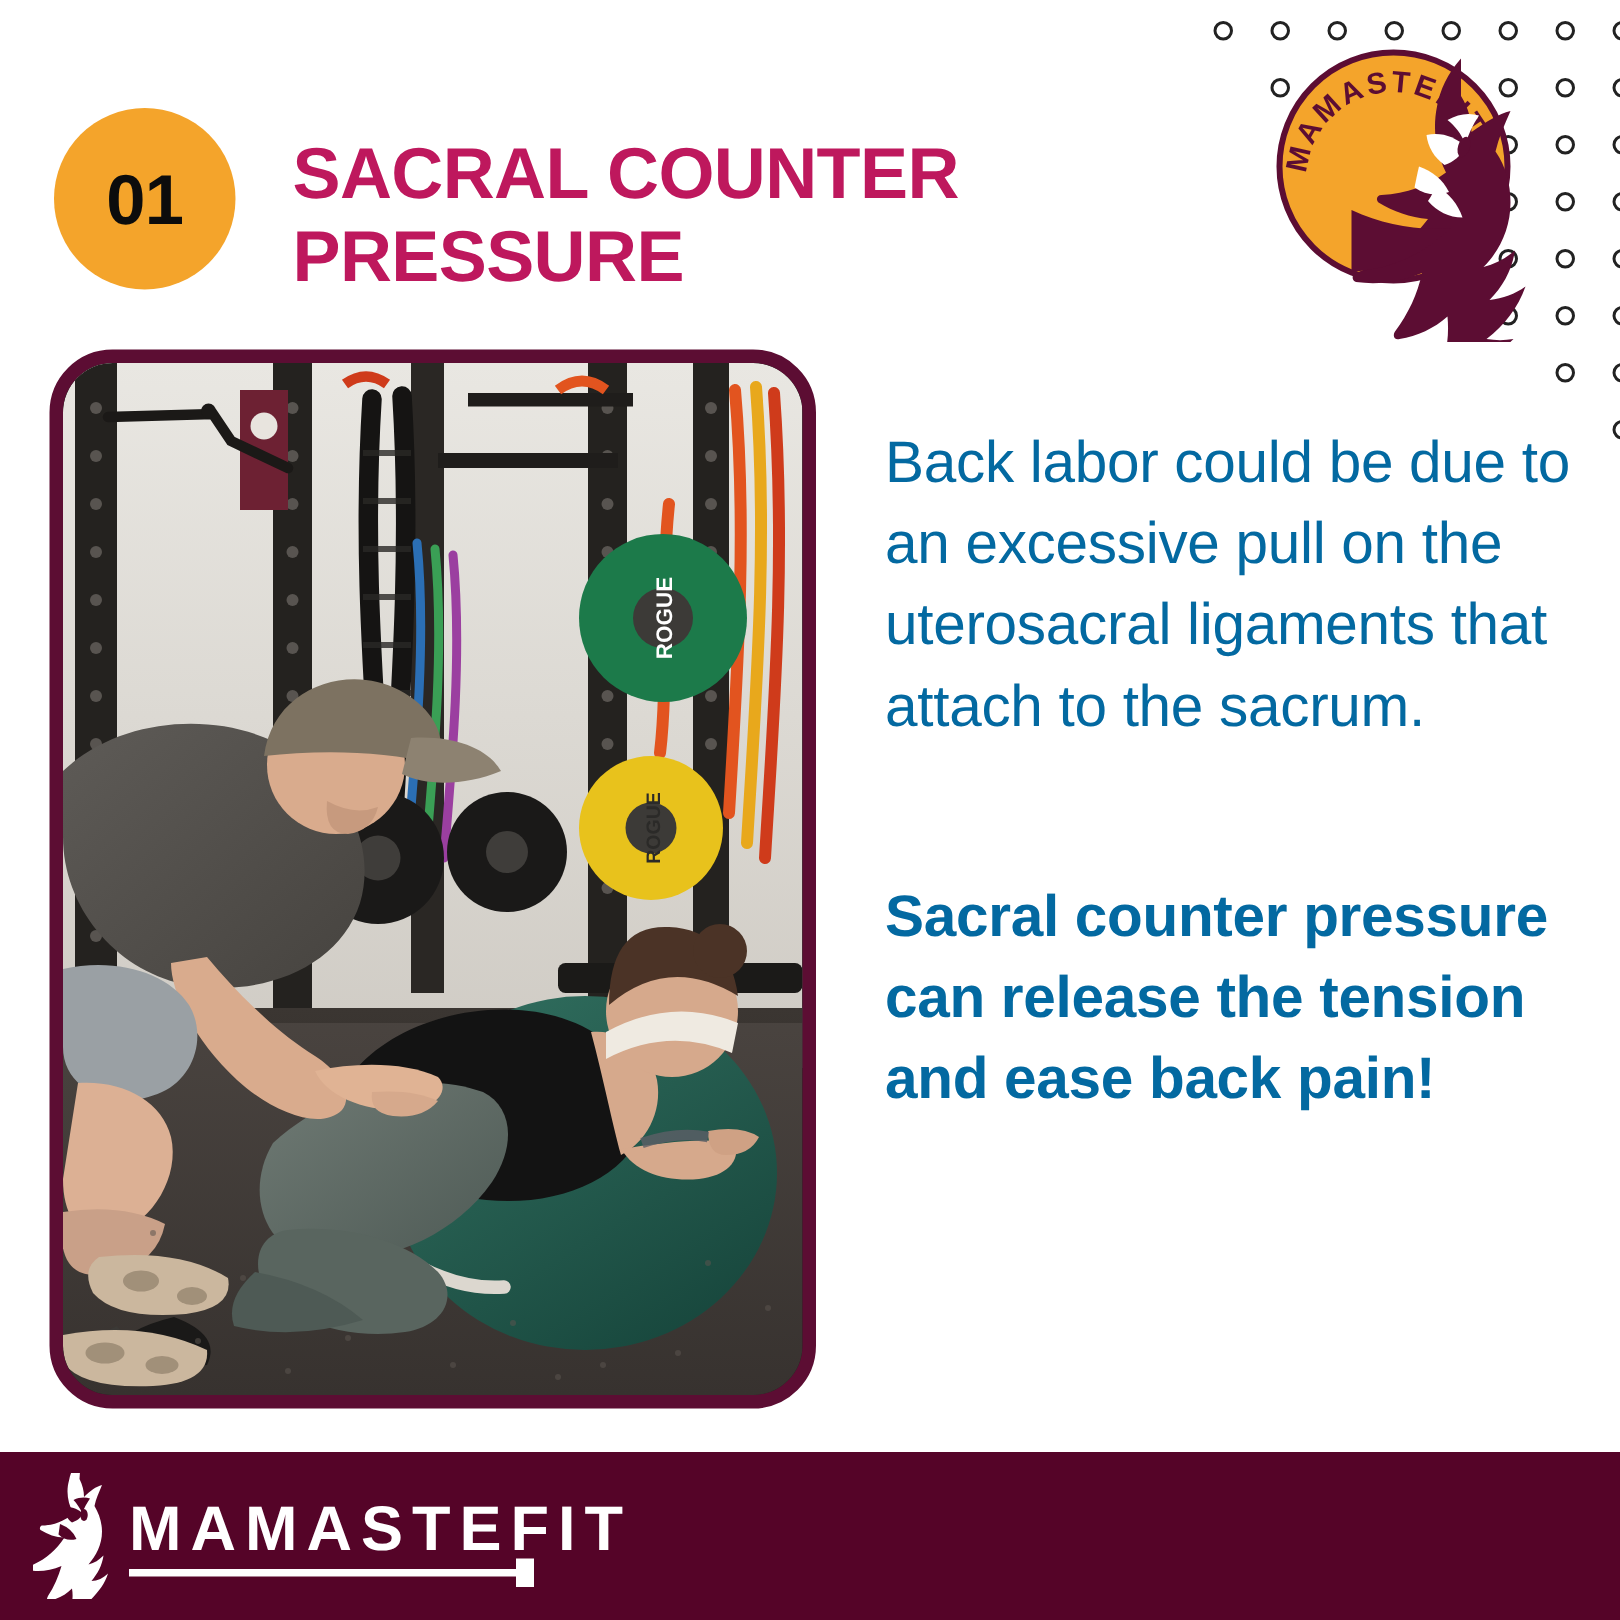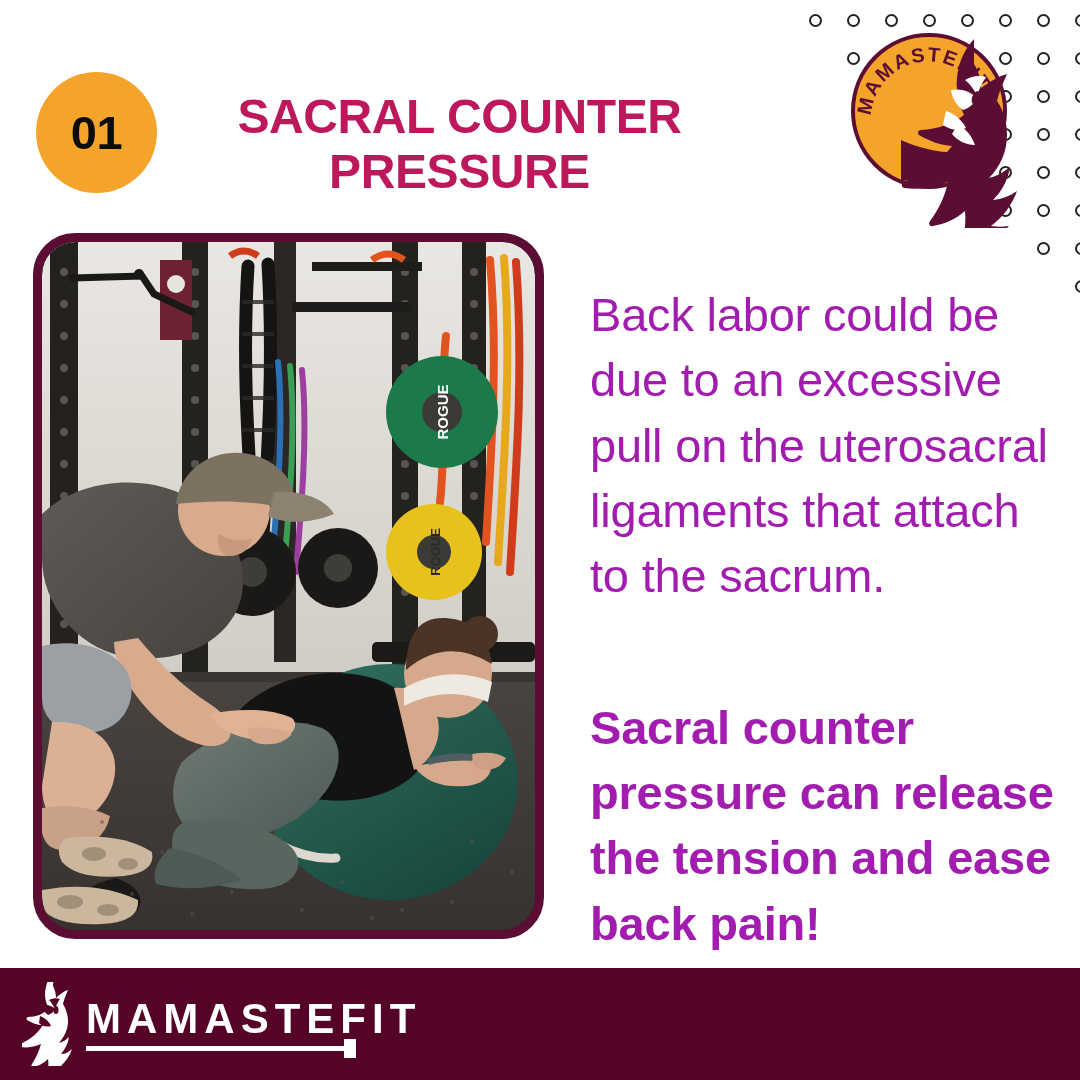--- a/index.html
+++ b/index.html
@@ -49,21 +49,20 @@
 
   
   .header {
     position: absolute;
     left: 36px;
     top: 72px;
     width: 700px;
     display: flex;
     align-items: flex-start;
     gap: 26px;
-    text-align: center;
   }
   .step-badge {
     flex: 0 0 auto;
     width: 121px;
     height: 121px;
     border-radius: 50%;
     background: #F4A42B;
     display: flex;
     align-items: center;
     justify-content: center;
@@ -107,22 +106,22 @@
 
   
   .copy {
     position: absolute;
     left: 590px;
     top: 282px;
     width: 470px;
   }
   .copy p {
     margin: 0;
-    color: #a21caf;
-    font-size: 47px;
+    color: #0369a1;
+    font-size: 39px;
     line-height: 1.39;
     font-family: "Liberation Sans", sans-serif;
     letter-spacing: -0.2px;
   }
   .copy .para-regular { font-weight: 400; }
   .copy .para-bold { font-weight: 700; margin-top: 86px; }
 
   
   .footer {
     position: absolute;

